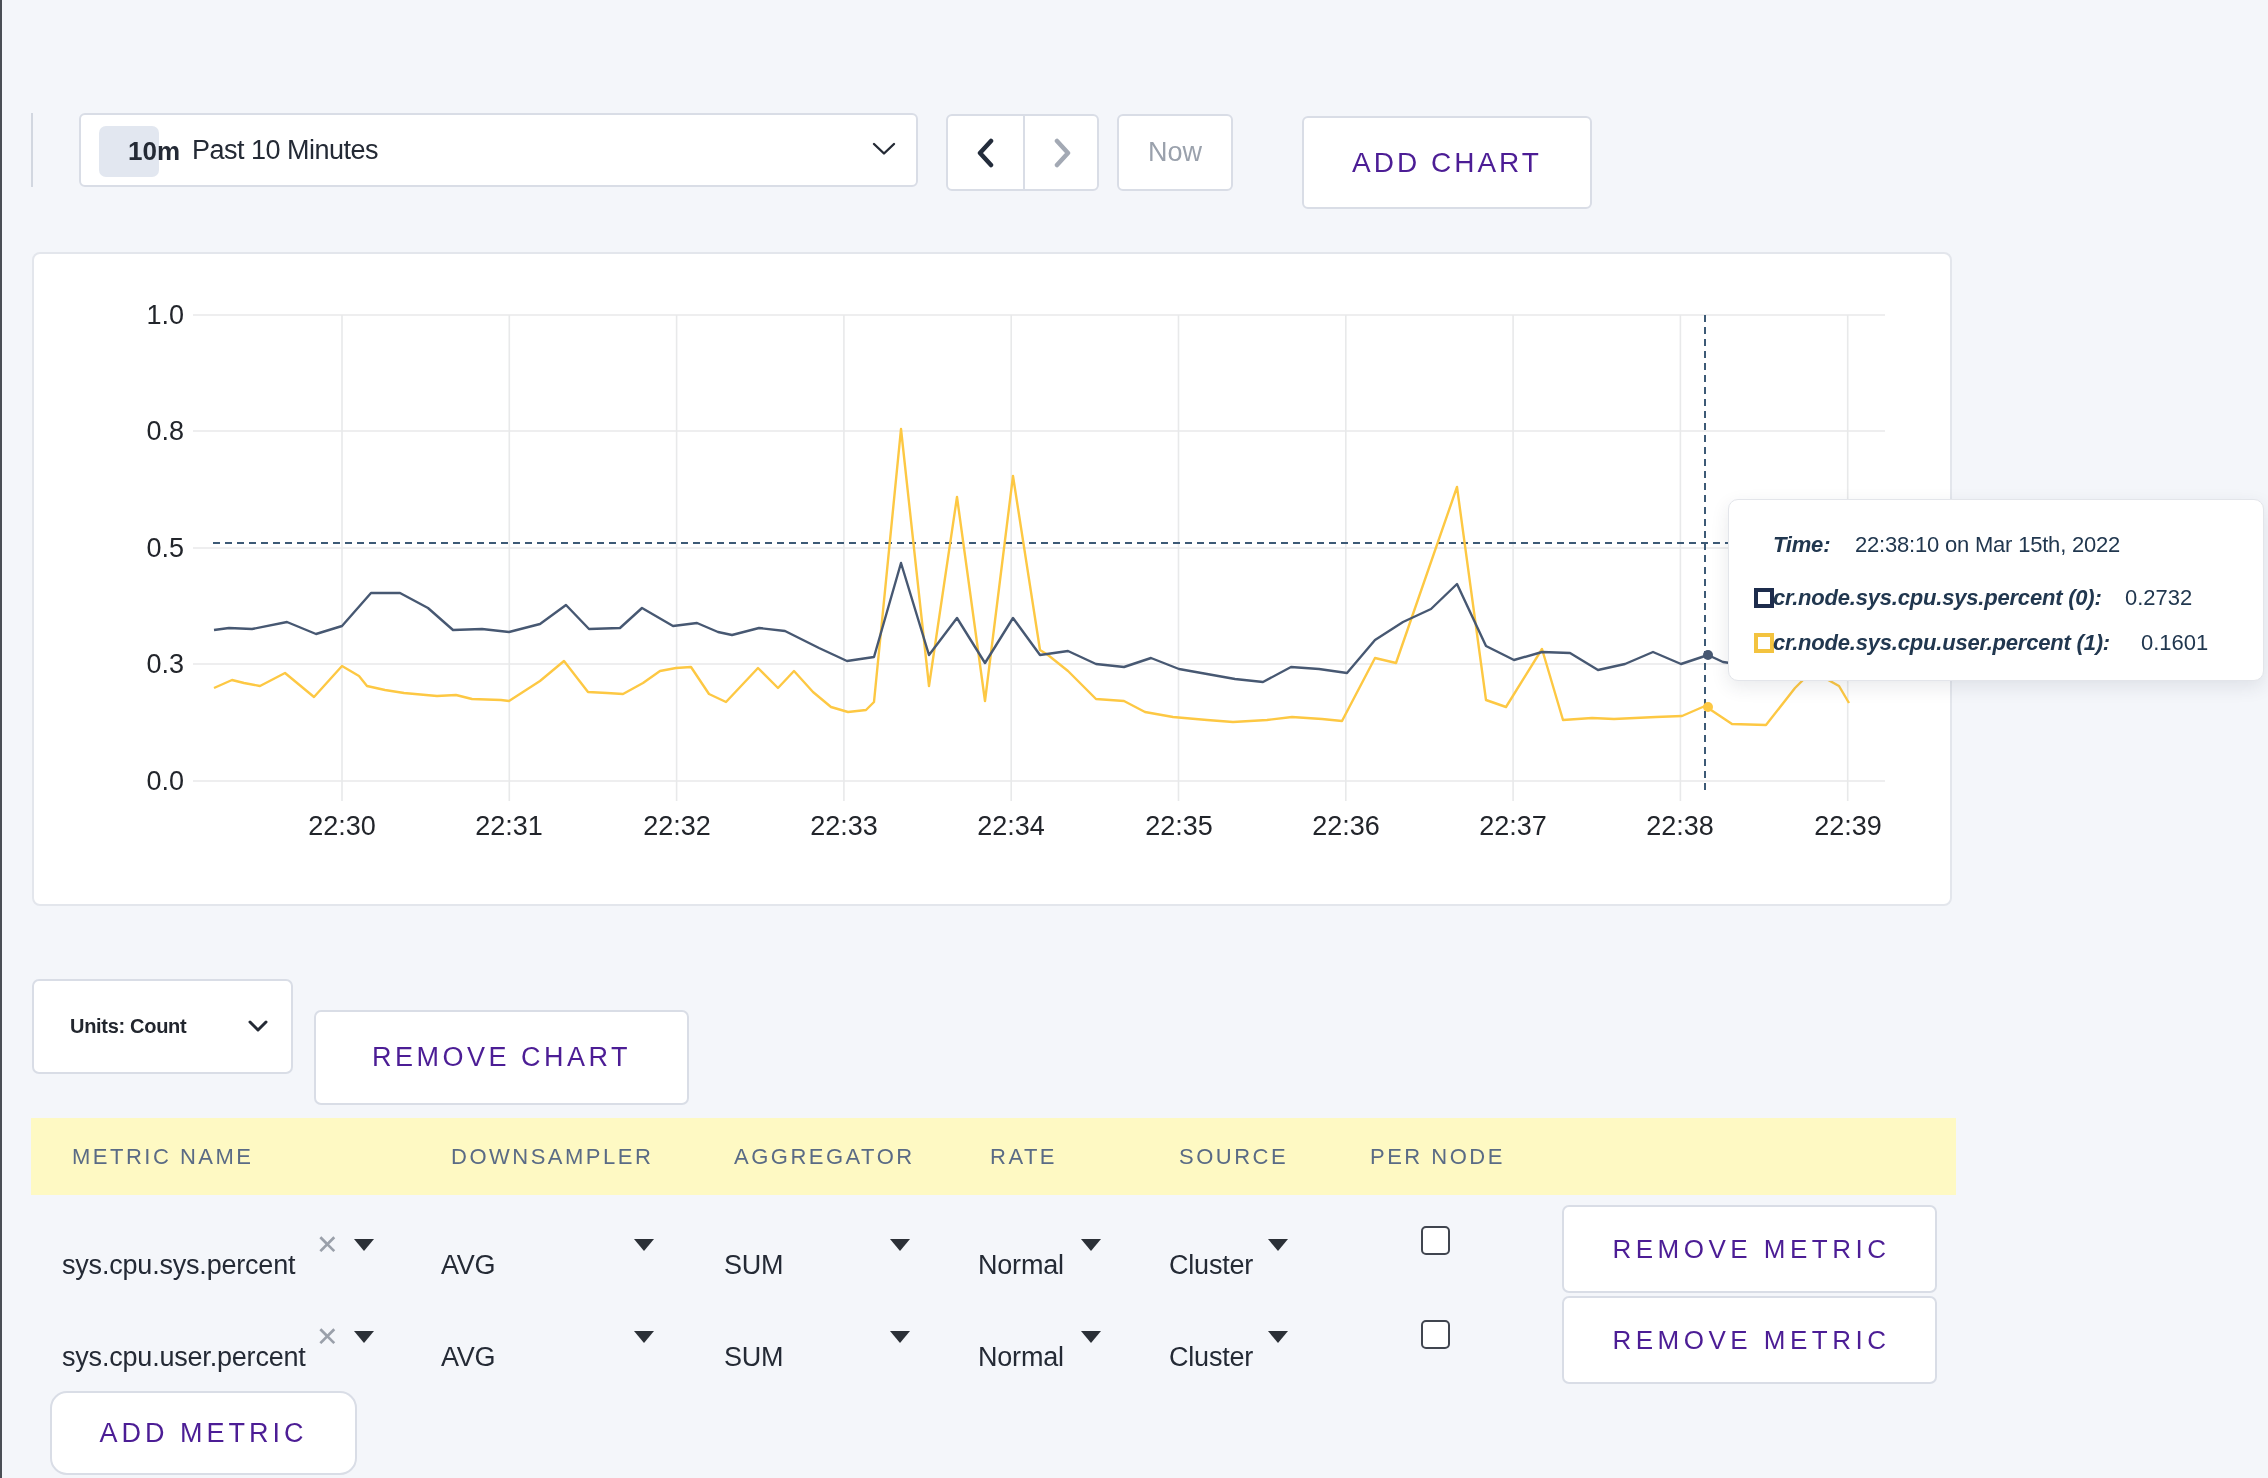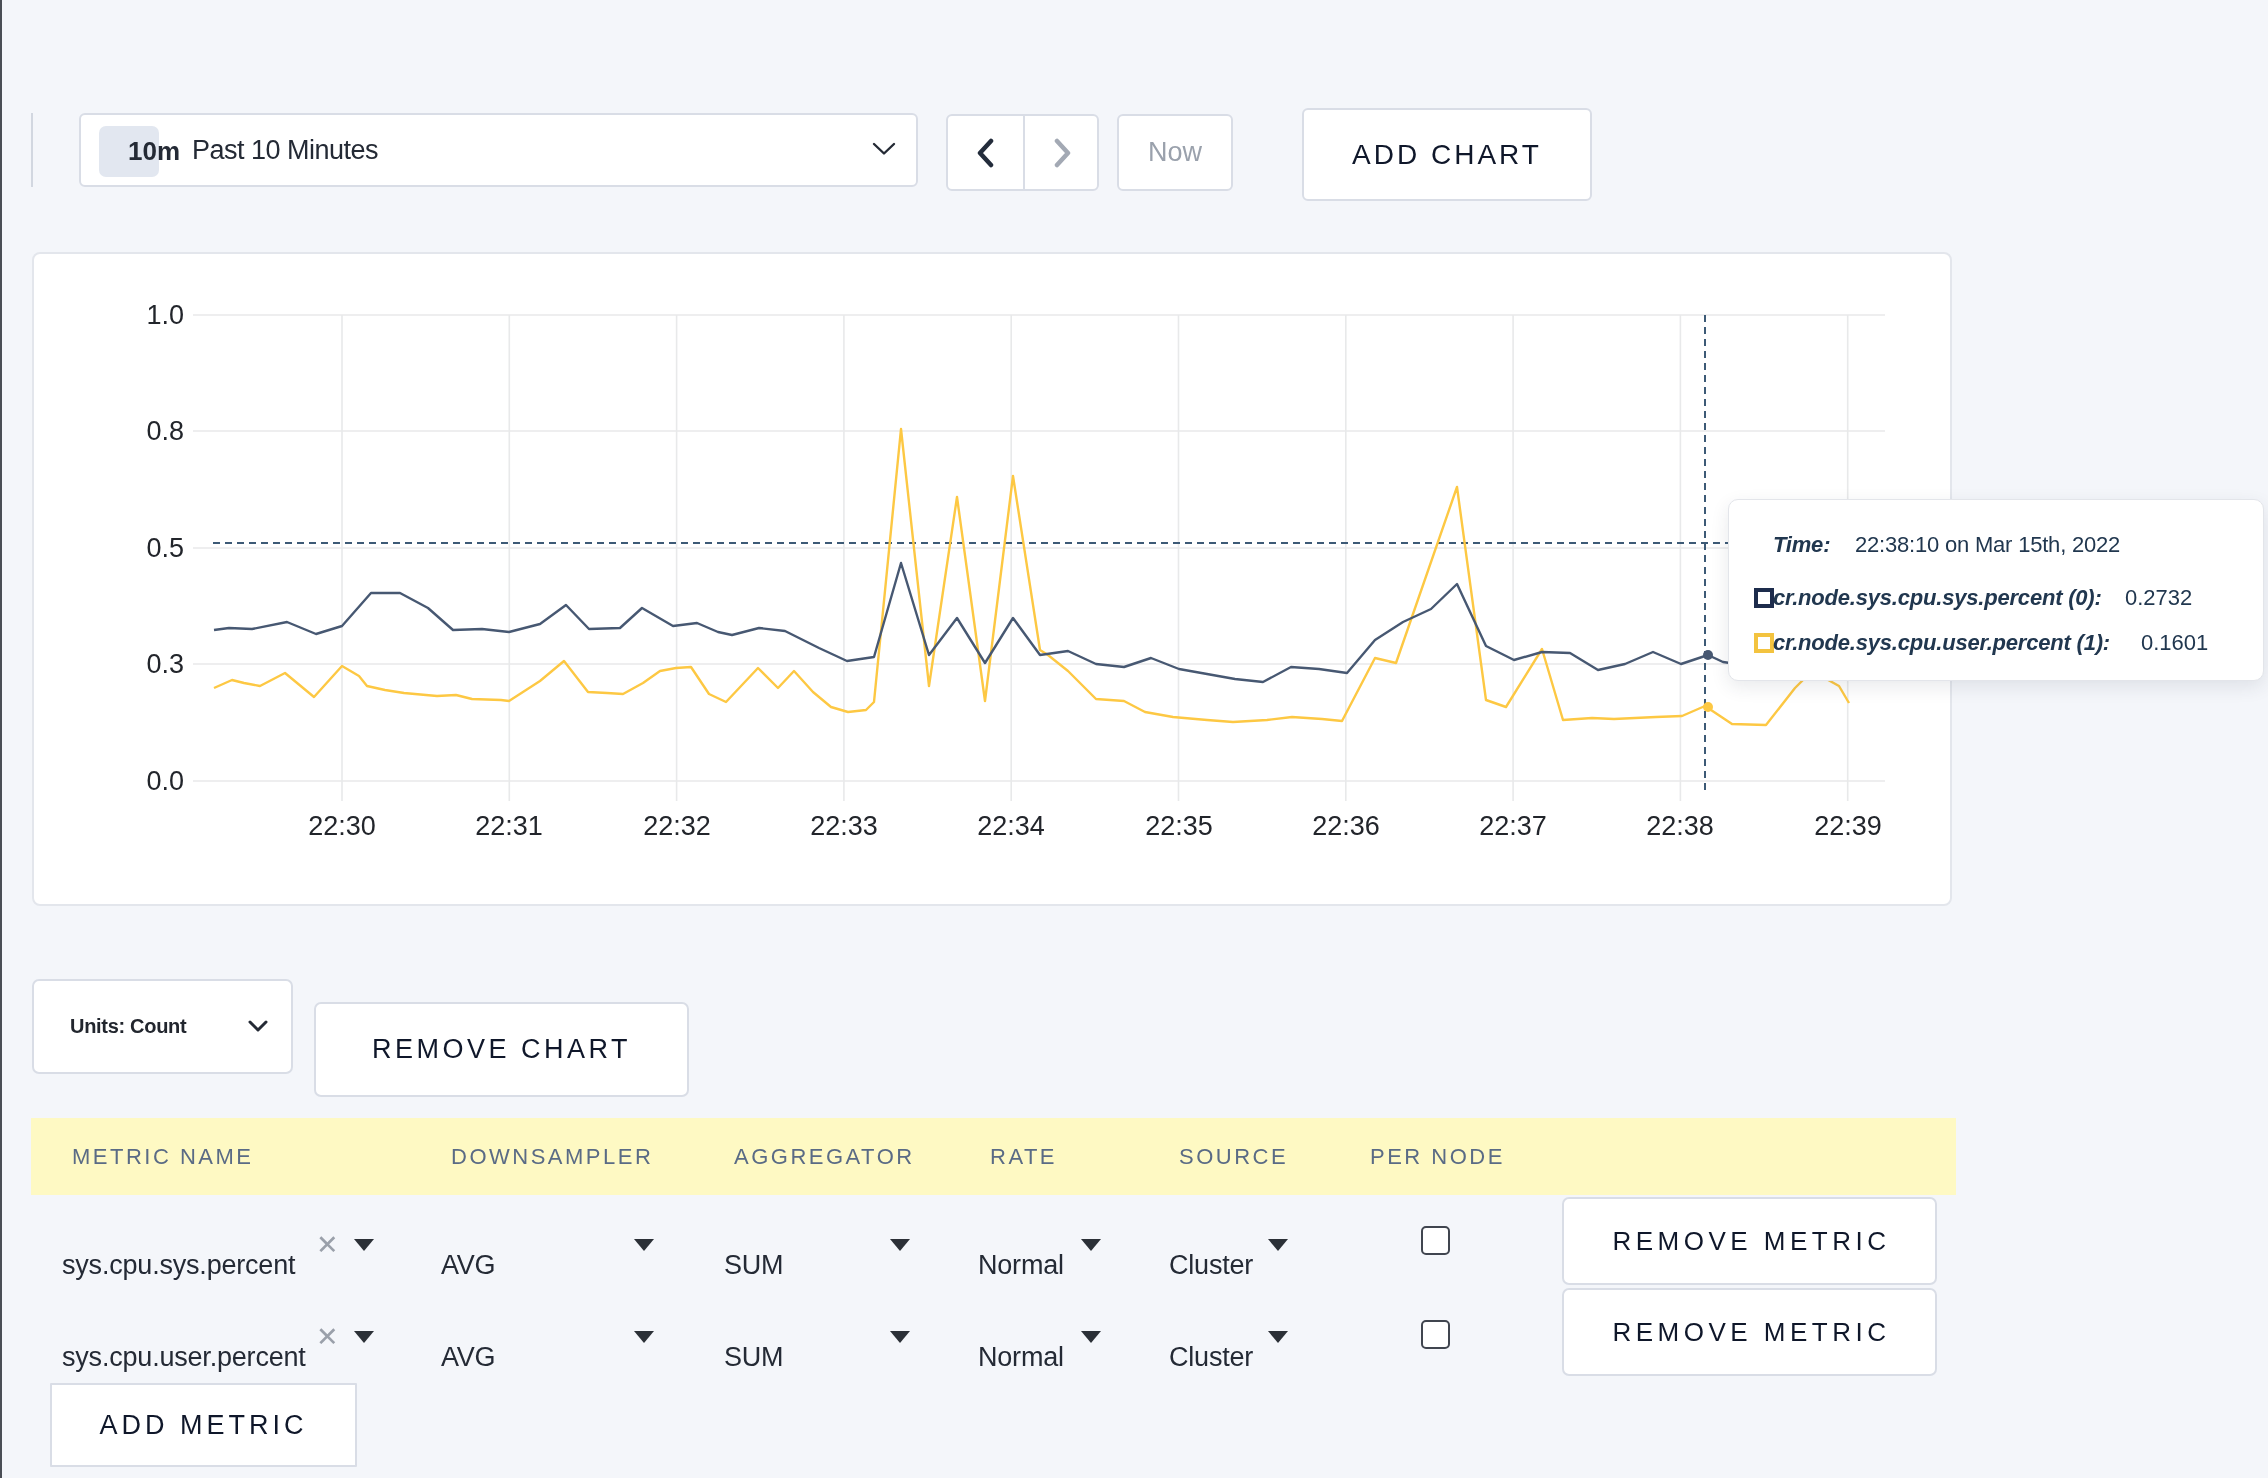--- a/index.html
+++ b/index.html
@@ -2,21 +2,21 @@
 <html><head>
 <meta charset="utf-8">
 <style>
   * { margin:0; padding:0; box-sizing:border-box; }
   html,body { width:2268px; height:1478px; }
   body { font-family:"Liberation Sans", sans-serif; background:#f4f6fa; }
   #page { position:relative; width:2268px; height:1478px; background:#f4f6fa;
           border-left:2px solid #4a4e55; overflow:hidden; }
   .abs { position:absolute; }
   .box { position:absolute; background:#fff; border:2px solid #d9dde6; border-radius:8px; }
-  .blue { color:#0f172a; letter-spacing:3px; font-weight:500; }
+  .blue { color:#4c1d95; letter-spacing:3px; font-weight:500;margin-top:8px; }
   .rmbtn.blue { letter-spacing:4.5px; text-indent:4px; }
   h1 { position:absolute; left:29px; top:4px; font-size:47px; font-weight:500; color:#1e2227; letter-spacing:-1px; }
   
   #vr { position:absolute; left:29px; top:113px; width:2px; height:74px; background:#d2d7e0; }
   #timedd { left:77px; top:113px; width:839px; height:74px; border-radius:6px; }
   #badge { position:absolute; left:18px; top:11px; width:60px; height:51px; background:#e2e7f0; border-radius:7px;
            font-size:26px; font-weight:bold; color:#242a35; text-align:center; line-height:51px;padding-left:29px; }
   #timedd .lbl { position:absolute; left:111px; top:0; line-height:71px; font-size:27px; letter-spacing:-0.5px; color:#242a35; }
   #arrows { left:944px; top:114px; width:153px; height:77px; border-radius:6px; }
   #arrows .sep { position:absolute; left:75px; top:0; width:2px; height:73px; background:#d9dde6; }
@@ -44,21 +44,21 @@
   #thead { position:absolute; left:29px; top:1118px; width:1925px; height:77px; background:#fef9c3; }
   #thead span { position:absolute; top:0; line-height:77px; font-size:22px; font-weight:500;
                 color:#5a6b85; letter-spacing:2.5px; white-space:nowrap; }
   .cell { position:absolute; font-size:27px; letter-spacing:-0.2px; color:#242a35; white-space:nowrap;margin-top:22px; }
   .x { position:absolute; font-size:27px; color:#9aa0aa; }
   .caret { position:absolute; width:0; height:0; border-left:10px solid transparent;
            border-right:10px solid transparent; border-top:12px solid #2b3037; }
   .cb { position:absolute; width:29px; height:29px; background:#fff; border:2px solid #40454f; border-radius:5px; }
   .rmbtn { position:absolute; left:1560px; width:375px; height:88px; background:#fff;
            border:2px solid #d9dde6; border-radius:7px; font-size:26px; text-align:center; line-height:84px; }
-  #addmetric { left:48px; top:1383px; width:307px; height:84px; border-radius:1px;
+  #addmetric { left:48px; top:1383px; width:307px; height:84px; border-radius:17px;
                font-size:27px; letter-spacing:4px; text-align:center; line-height:80px; }
 </style>
 </head>
 <body>
 <div id="page">
   <div id="vr"></div>
 
   <div id="timedd" class="box">
     <div id="badge">10m</div>
     <div class="lbl">Past 10 Minutes</div>

